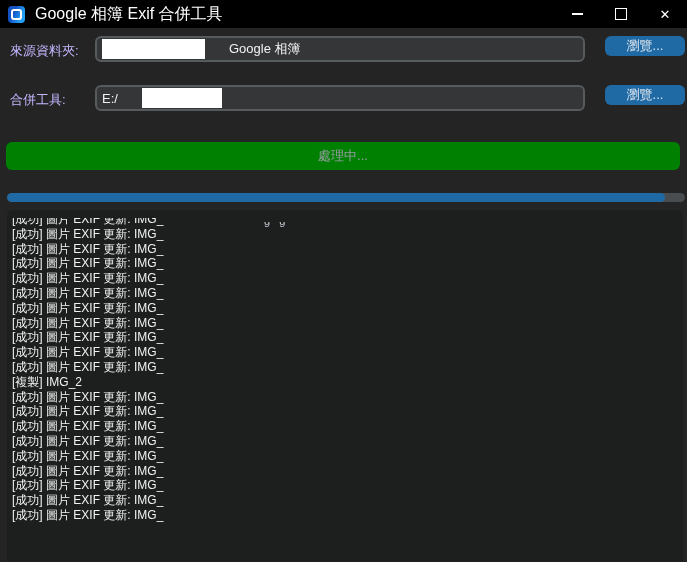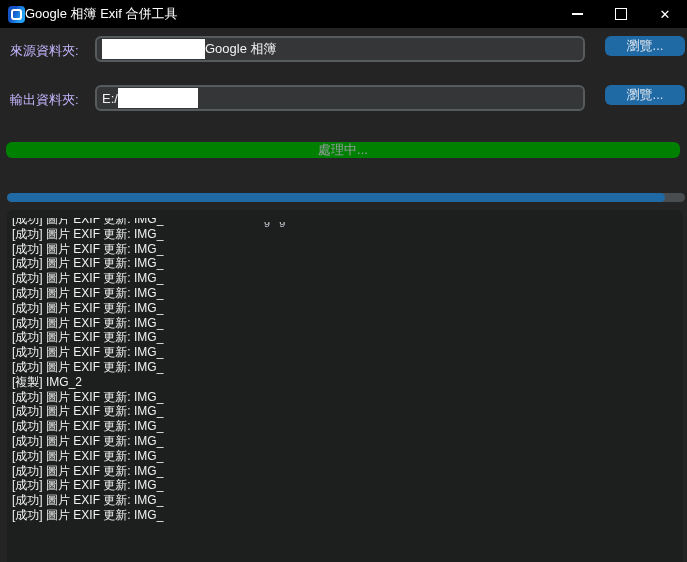--- a/index.html
+++ b/index.html
@@ -18,42 +18,42 @@
     position:relative;width:687px;height:562px;overflow:hidden;
     background:var(--background);
     font-family:"Liberation Sans","DejaVu Sans",sans-serif;
     color:#f2f2f2;
   }
   
   .titlebar{position:absolute;left:0;top:0;width:687px;height:28px;background:var(--titlebar);display:flex;align-items:center;}
   .app-icon{position:relative;width:17px;height:17px;margin-left:8px;border-radius:4px;
     background:linear-gradient(115deg,#1453c4 35%,#21a0f5 75%);flex:0 0 auto;}
   .app-icon .ring{position:absolute;inset:3px;border:2px solid #fff;border-radius:3px;}
-  .title-text{margin-left:0;font-size:13px;color:#ffffff;white-space:nowrap;}
+  .title-text{margin-left:10px;font-size:16px;color:#ffffff;white-space:nowrap;}
   .win-btns{margin-left:auto;display:flex;height:100%;}
   .win-btn{width:44px;height:100%;display:flex;align-items:center;justify-content:center;color:#fff;cursor:default;}
   .glyph-min{width:11px;height:1.5px;background:#fff;}
   .glyph-max{width:10px;height:10px;border:1.5px solid #fff;}
   .glyph-close{font-size:13px;line-height:1;color:#fff;}
   
   .field-label{position:absolute;left:10px;font-size:13px;color:#c4b5fd;white-space:nowrap;}
   .lab-src{top:42px;} .lab-out{top:91px;}
   .entry{position:absolute;left:95px;width:490px;height:26px;box-sizing:border-box;
     background:var(--entry_bg);border:2px solid var(--entry_border);border-radius:6px;
-    display:flex;align-items:center;padding:0 5px;font-size:13px;color:#f2f2f2;overflow:hidden;}
+    display:flex;align-items:center;padding:0 5px;font-size:13px;color:#f2f2f2;overflow:hidden;gap:24px;}
   .entry-src{top:36px;} .entry-out{top:85px;}
   .redact-inline{background:var(--redaction);height:20px;flex:0 0 auto;}
   .redact-src{width:103px;} .redact-out{width:80px;}
   .entry-text{white-space:nowrap;}
   .browse-btn{position:absolute;left:605px;width:80px;height:20px;box-sizing:border-box;
     background:var(--accent_blue);border:none;border-radius:6px;color:#dce4ee;
     font-size:13px;font-family:inherit;display:flex;align-items:center;justify-content:center;cursor:pointer;}
   .browse-1{top:36px;} .browse-2{top:85px;}
   
-  .process-btn{position:absolute;left:6px;top:142px;width:674px;height:16px;box-sizing:border-box;
+  .process-btn{position:absolute;left:6px;top:142px;width:674px;height:28px;box-sizing:border-box;
     background:var(--green);border:none;border-radius:6px;color:#969ca2;font-size:13px;font-family:inherit;
     display:flex;align-items:center;justify-content:center;}
   
   .progress{position:absolute;left:7px;top:193px;width:678px;height:9px;border-radius:5px;background:var(--progress_track);overflow:hidden;}
   .progress-fill{height:100%;border-radius:5px;background:var(--accent_blue);width:97%;}
   
   .logbox{position:absolute;left:7px;top:210px;width:676px;height:352px;
     background:var(--log_background);border-radius:6px 6px 0 0;overflow:hidden;}
   .log-viewport{position:absolute;left:5px;right:5px;top:8px;bottom:0;overflow:hidden;}
   .log-lines{margin-top:-6px;}
@@ -87,21 +87,21 @@
     </div>
   </div>
 
   <div class="field-label lab-src">來源資料夾:</div>
   <div class="entry entry-src">
     <div class="redact-inline redact-src"></div>
     <span class="entry-text">Google 相簿</span>
   </div>
   <button class="browse-btn browse-1">瀏覽...</button>
 
-  <div class="field-label lab-out">輸出資料夾:</div>
+  <div class="field-label lab-out">合併工具:</div>
   <div class="entry entry-out">
     <span class="entry-text">E:/</span>
     <div class="redact-inline redact-out"></div>
   </div>
   <button class="browse-btn browse-2">瀏覽...</button>
 
   <button class="process-btn">處理中...</button>
 
   <div class="progress">
     <div class="progress-fill" style="width: 97%;"></div>

